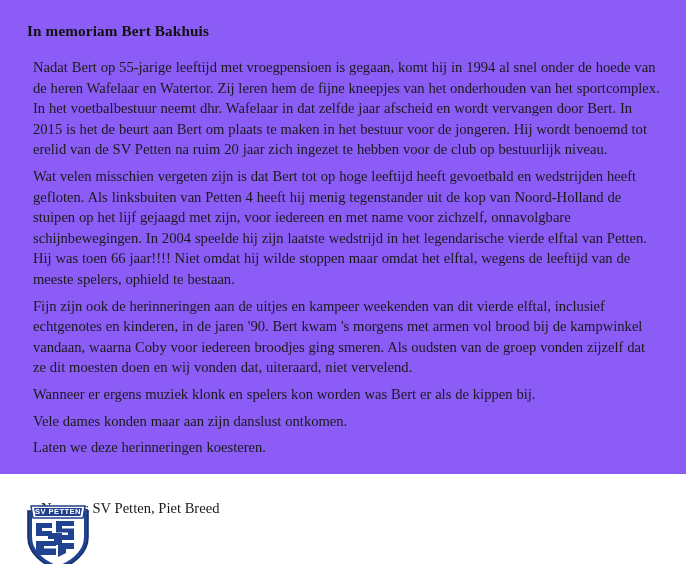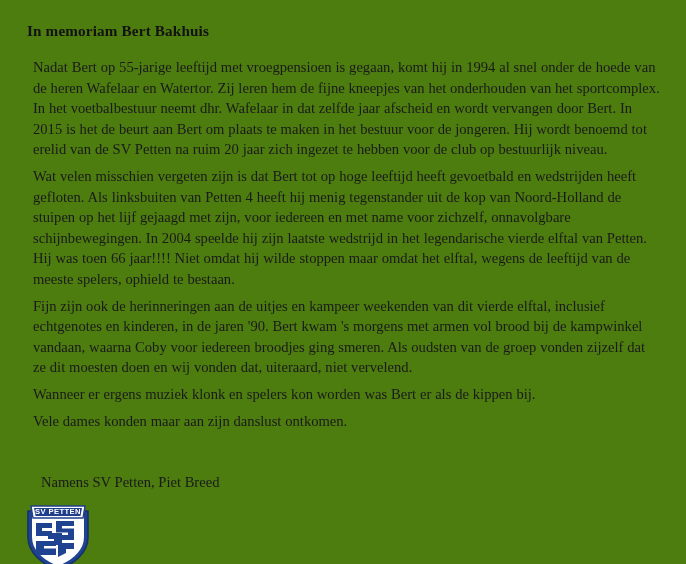--- a/index.html
+++ b/index.html
@@ -13,22 +13,22 @@
     height: 564px;
     overflow: hidden;
     font-family: "Liberation Serif", "DejaVu Serif", serif;
     color: #171717;
     -webkit-font-smoothing: antialiased;
   }
 
   .page {
     position: relative;
     width: 686px;
-    height: 564px;
-    background: #4d7c0f;
+    height: 474px;
+    background: #8b5cf6;
     box-sizing: border-box;
   }
 
   .doc-title {
     position: absolute;
     left: 27px;
     top: 22px;
     font-size: 15.2px;
     font-weight: bold;
     letter-spacing: 0.15px;
@@ -87,20 +87,21 @@
 <div class="page">
 
   <div class="doc-title">In memoriam  Bert Bakhuis</div>
 
   <div class="body-block">
     <p class="para">Nadat Bert op 55-jarige leeftijd met vroegpensioen is gegaan, komt hij in 1994 al snel onder de hoede van de heren Wafelaar en Watertor. Zij leren hem de fijne kneepjes van het onderhouden van het sportcomplex. In het voetbalbestuur neemt dhr. Wafelaar in dat zelfde jaar afscheid en wordt vervangen door Bert. In 2015 is het de beurt aan Bert om plaats te maken in het bestuur voor de jongeren. Hij wordt benoemd tot erelid van de SV Petten na ruim  20 jaar zich ingezet te hebben voor de club op bestuurlijk niveau.</p>
     <p class="para">Wat velen misschien vergeten zijn is dat Bert tot op hoge leeftijd heeft gevoetbald en wedstrijden heeft gefloten. Als linksbuiten van Petten 4 heeft hij menig tegenstander uit de kop van Noord-Holland de stuipen op het lijf gejaagd met zijn, voor iedereen en met name voor zichzelf, onnavolgbare schijnbewegingen.  In 2004 speelde hij zijn laatste wedstrijd in het legendarische vierde elftal van Petten. Hij was toen 66 jaar!!!!  Niet omdat hij wilde stoppen maar omdat het elftal, wegens de leeftijd van de meeste spelers,  ophield te bestaan.</p>
     <p class="para">Fijn zijn ook de herinneringen aan de uitjes en kampeer weekenden van dit vierde elftal, inclusief echtgenotes en kinderen, in de jaren '90. Bert kwam 's morgens met armen vol brood bij de kampwinkel vandaan, waarna Coby voor iedereen broodjes ging smeren. Als oudsten van de groep vonden zijzelf dat ze dit moesten doen en wij vonden dat, uiteraard, niet vervelend.</p>
     <p class="para">Wanneer er ergens muziek klonk en spelers kon worden was Bert er als de kippen bij.</p>
     <p class="para">Vele dames konden maar aan zijn danslust ontkomen.</p>
+    <p class="para">Laten we deze herinneringen  koesteren.</p>
 
     <div class="spacer-line"></div>
 
     <p class="signature">Namens SV Petten,  Piet Breed</p>
   </div>
 
   <div class="crest-wrap">
     <svg class="crest-svg" viewBox="0 0 72 76" xmlns="http://www.w3.org/2000/svg">
 
       <path d="M6 14 L66 14 L66 40 C66 56 52 67 36 73 C20 67 6 56 6 40 Z" fill="#204391" stroke="#16306c" stroke-width="1.6"></path>

